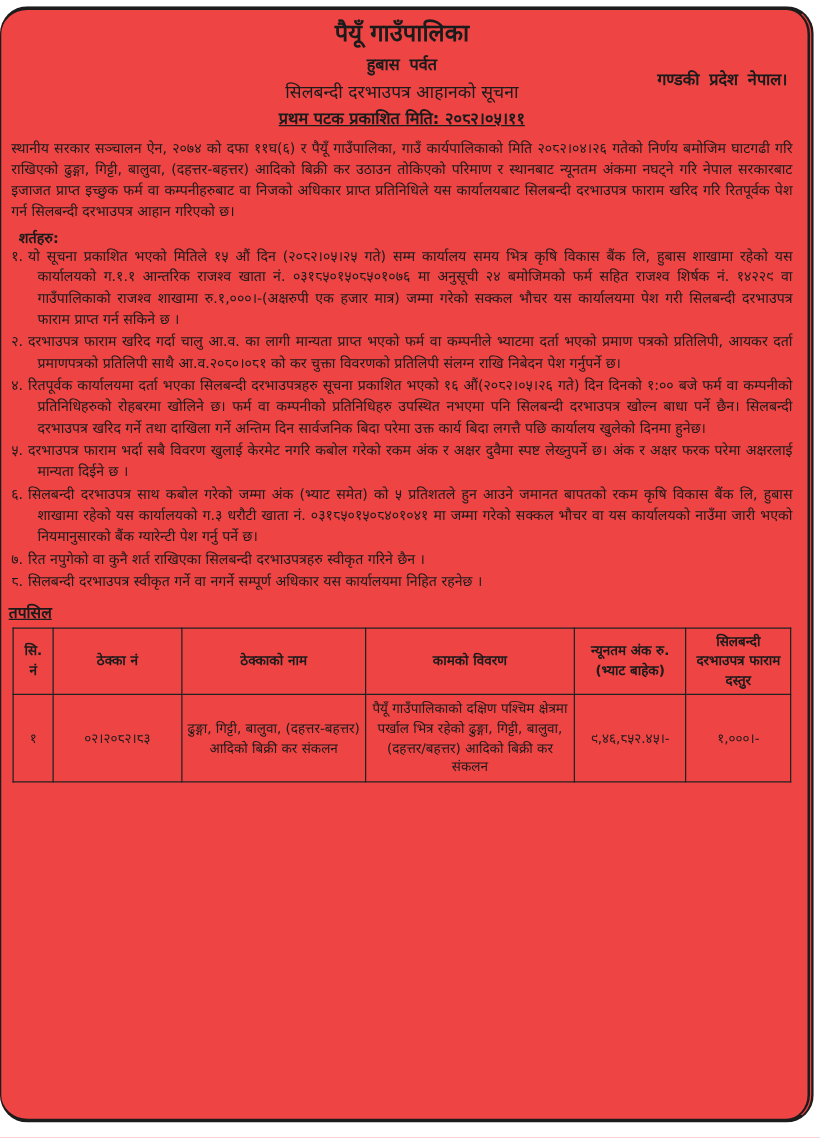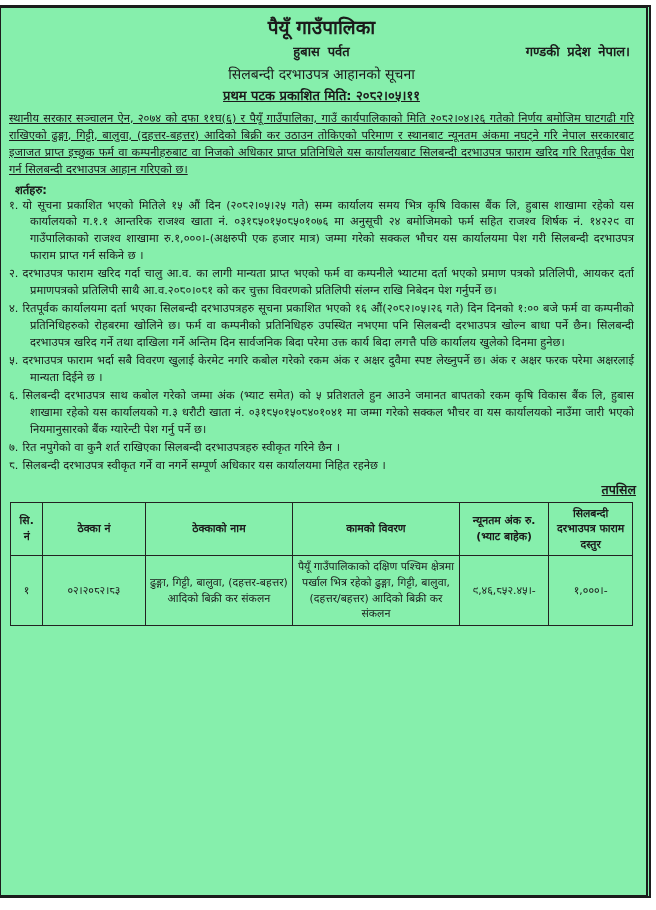--- a/index.html
+++ b/index.html
@@ -8,61 +8,61 @@
     background: #ffffff;
     width: 656px;
     height: 910px;
     overflow: hidden;
     font-family: "DejaVu Sans", "Liberation Sans", sans-serif;
     color: #1b1b1b;
   }
   .page {
     position: absolute;
     top: 5px; left: 0; right: 5px; bottom: 12px;
-    background: #86efac;
+    background: #ef4444;
     border-top: 3px solid #1c1c1c;
     border-bottom: 3px solid #1c1c1c;
     border-right: 5px double #1c1c1c;
     border-left: 1.5px solid #1c1c1c;
     padding: 6px 10px 4px 6px;
     box-sizing: border-box;
+    border-radius: 22px;
   }
   .doc-header { text-align: center; line-height: 1.25; }
   .muni   { font-size: 19px; font-weight: bold; margin-top: 2px; }
   .office { font-size: 21px; font-weight: bold; margin-top: 3px; }
   .loc-row { position: relative; font-size: 13px; font-weight: bold; margin-top: 5px; font-family: Liberation Mono, monospace; }
-  .prov { position: absolute; right: 6px; top: 0; font-weight: bold; }
+  .prov { position: absolute; right: 6px; top: 12px; font-weight: bold; }
   .notice-title { font-size: 14px; font-weight: normal; margin-top: 5px; }
   .pub-date { font-size: 13px; font-weight: bold; text-decoration: underline; margin-top: 4px; }
 
   .intro {
     font-size: 11.3px;
     line-height: 1.5;
     text-align: justify;
     margin: 7px 2px 0 2px;
-    text-decoration: underline;
   }
   .cond-heading {
     font-size: 11.5px;
     font-weight: bold;
     margin: 3px 0 1px 8px;
   }
   .conditions { margin: 0 2px 0 2px; }
   .cond {
     font-size: 11.3px;
     line-height: 1.5;
     text-align: justify;
     padding-left: 21px;
     text-indent: -21px;
     margin-bottom: 1px;
   }
   .cnum { padding-right: 4px; }
 
   .tapasil {
-    text-align: right;
+    text-align: left;
     font-size: 12.5px;
     font-weight: bold;
     text-decoration: underline;
     margin: 6px 0 4px 0;
   }
   table.schedule {
     width: 99%;
     margin: 0 auto;
     border-collapse: collapse;
     font-size: 10.8px;

